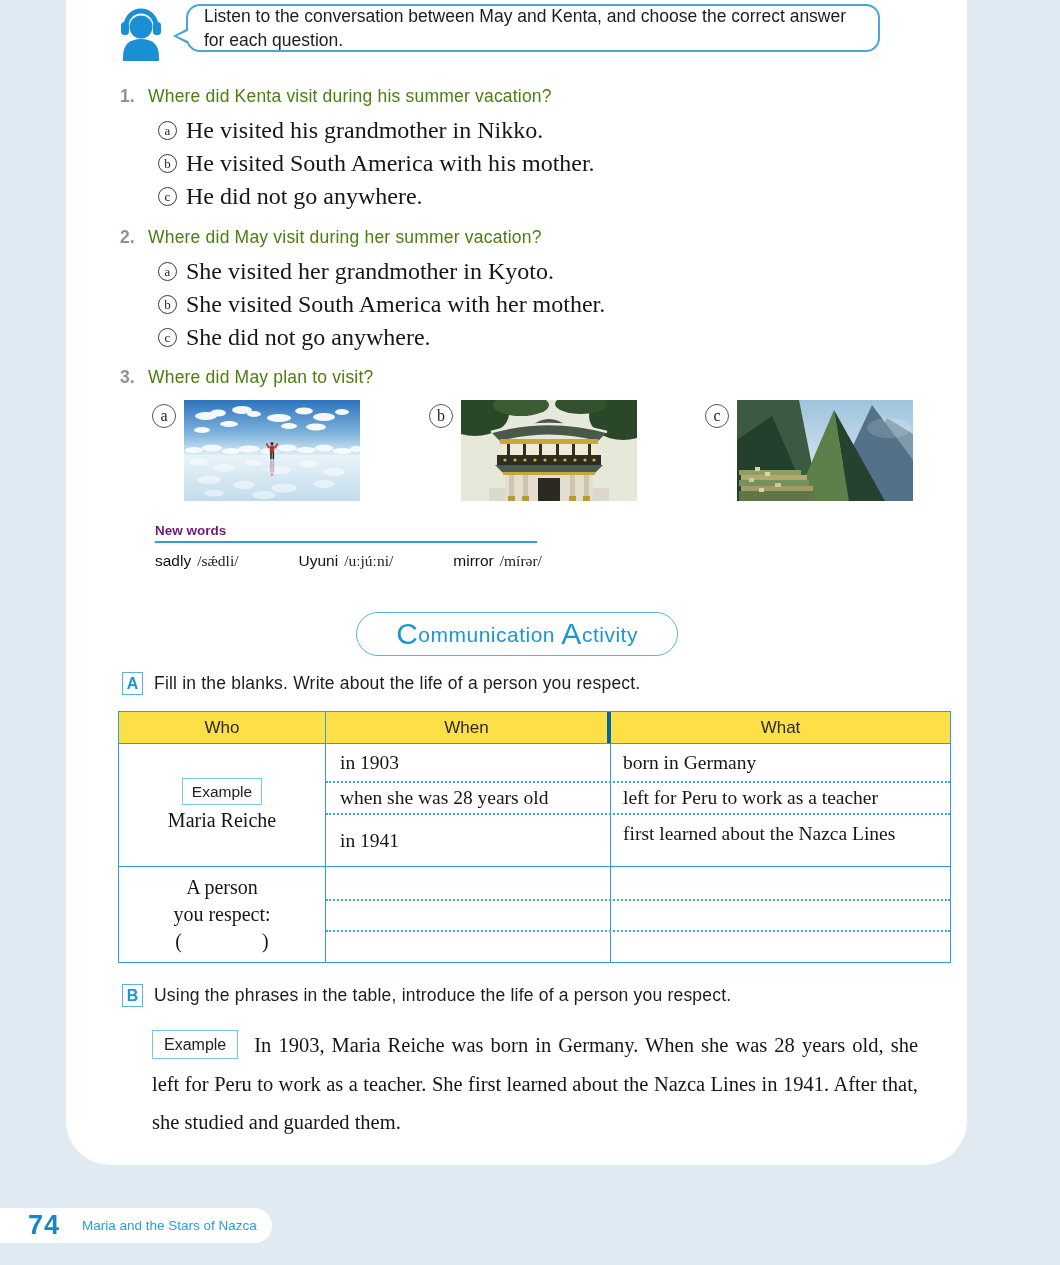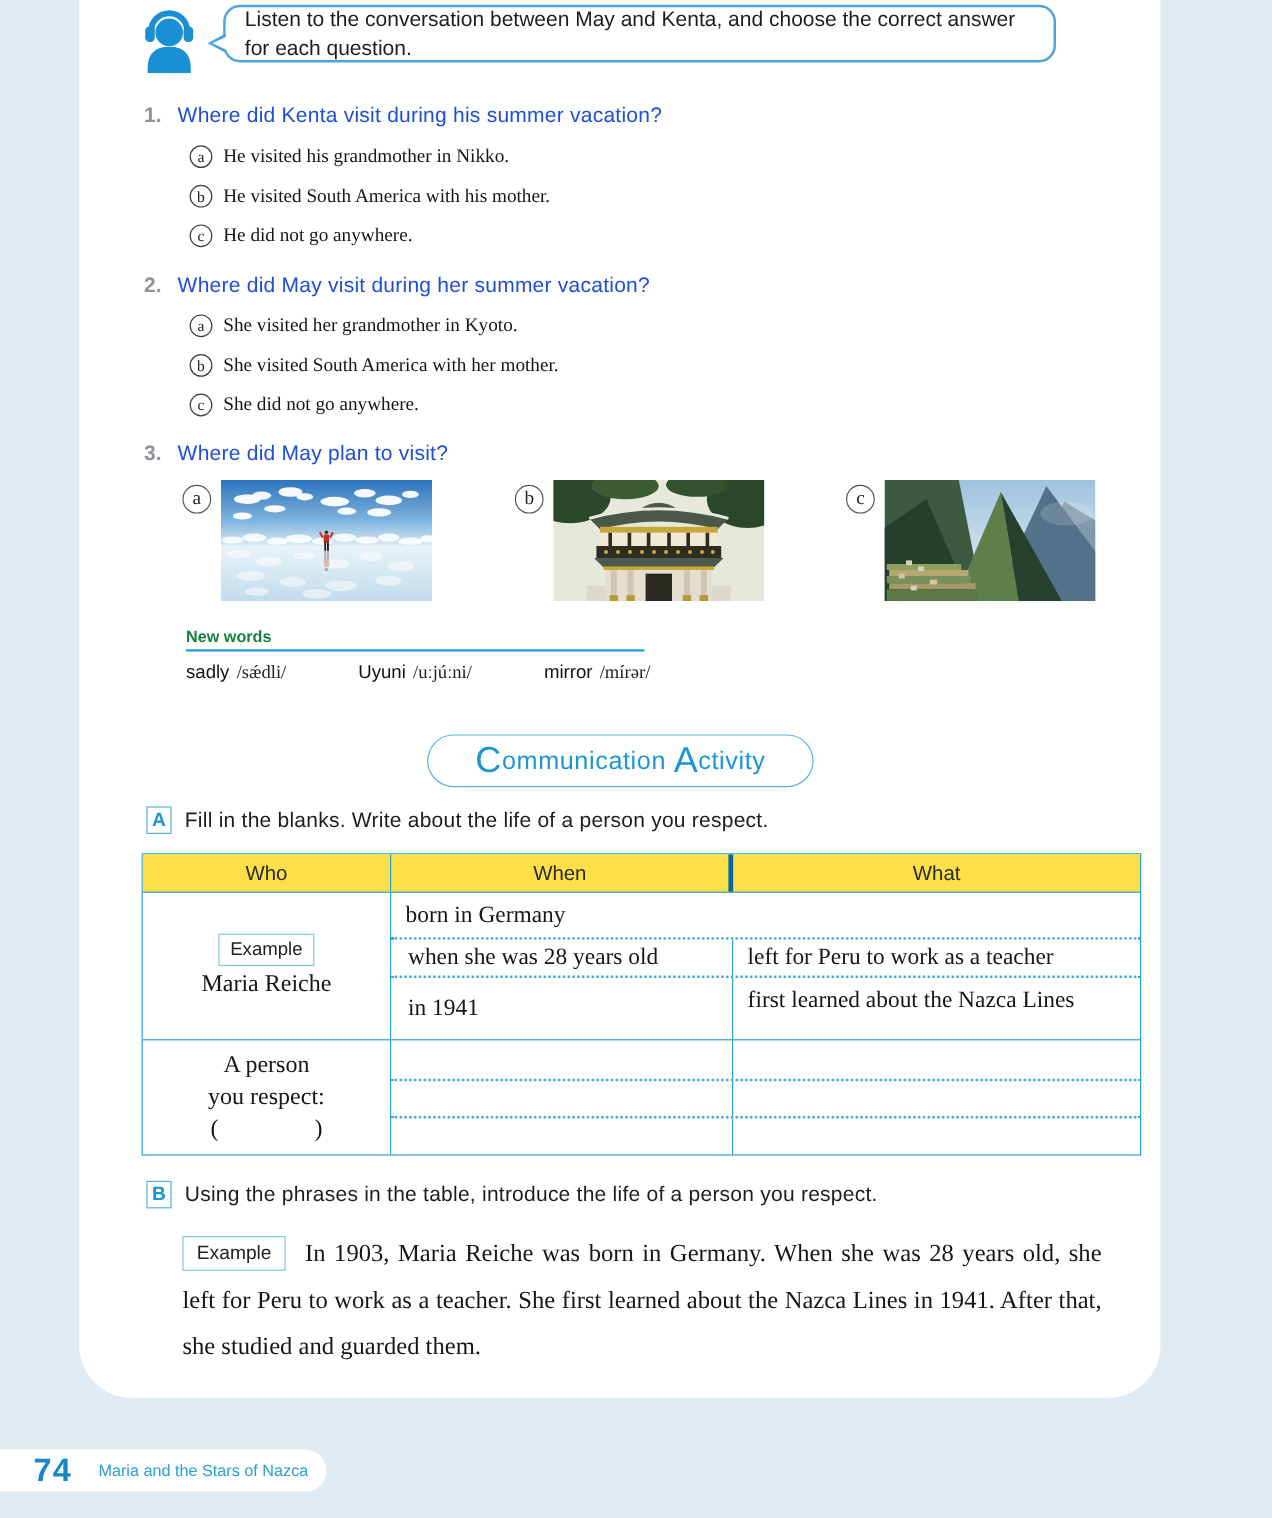--- a/index.html
+++ b/index.html
@@ -30,44 +30,44 @@
   .bubble:after {
     content:""; position:absolute; left:-11px; top:24px;
     border-top:6px solid transparent; border-bottom:6px solid transparent;
     border-right:13px solid #ffffff;
   }
   
   .question { position:absolute; left:120px; width:790px; }
   .q1 { top:86px; } .q2 { top:227px; } .q3 { top:367px; }
   .q-head { display:flex; align-items:baseline; }
   .q-num { width:28px; font-size:17.5px; font-weight:bold; color:#8d939a; }
-  .q-text { font-size:17.5px; color:#1d4ed8; letter-spacing:0.2px; }
+  .q-text { font-size:17.5px; color:#4d7c0f; letter-spacing:0.2px; }
   .q-options { margin-left:38px; margin-top:7px; }
   .option { display:flex; align-items:center; height:33px; cursor:default; }
   .circ {
     display:inline-flex; align-items:center; justify-content:center;
     width:19px; height:19px; border:1.2px solid #3c3c3c; border-radius:50%;
     font-family:"Liberation Serif", serif; font-size:13px; color:#222;
     margin-right:9px; flex:0 0 auto;
   }
-  .opt-text { font-family:"Liberation Serif", serif; font-size:16px; color:#161616; }
+  .opt-text { font-family:"Liberation Serif", serif; font-size:24px; color:#161616; }
   
   .img-row { position:absolute; left:152px; top:400px; width:766px; height:106px; }
   .figure { position:absolute; top:0; width:210px; height:106px; }
   .fig-a { left:0; } .fig-b { left:277px; } .fig-c { left:553px; }
   .fig-label {
     position:absolute; left:0; top:4px;
     width:24px; height:24px; border:1.2px solid #555; border-radius:50%;
     display:flex; align-items:center; justify-content:center;
     font-family:"Liberation Serif", serif; font-size:16px; color:#222; background:#fff;
   }
   .fig-img { position:absolute; left:32px; top:0; width:176px; height:101px; overflow:hidden; }
   .fig-img svg { display:block; }
   
-  .nw-label { position:absolute; left:155px; top:523px; font-size:13.5px; font-weight:bold; color:#15803d; }
+  .nw-label { position:absolute; left:155px; top:523px; font-size:13.5px; font-weight:bold; color:#701a75; }
   .nw-rule { position:absolute; left:155px; top:541px; width:382px; border-top:2px solid #2da0d8; }
   .nw-words { position:absolute; left:155px; top:552px; display:flex; gap:60px; }
   .nw-word { font-size:15.5px; color:#111; }
   .nw-pron { font-family:"Liberation Serif", serif; font-size:15.5px; color:#222; margin-left:6px; }
   
   .ca-pill {
     position:absolute; left:356px; top:612px; width:322px; height:44px;
     border:1.5px solid #56b4e2; border-radius:22px; background:#fff;
     display:flex; align-items:center; justify-content:center;
     color:#1b96d4; letter-spacing:0.5px;
@@ -412,20 +412,21 @@
     <div class="col-what">What</div>
   </div>
 
   <div class="t-group">
     <div class="t-who">
       <span class="ex-badge">Example</span>
       <span>Maria Reiche</span>
     </div>
     <div class="t-right">
       <div class="t-row r1">
+        <div class="t-when">in 1903</div>
         <div class="t-what">born in Germany</div>
       </div>
       <div class="t-row r2">
         <div class="t-when">when she was 28 years old</div>
         <div class="t-what">left for Peru to work as a teacher</div>
       </div>
       <div class="t-row r3">
         <div class="t-when">in 1941</div>
         <div class="t-what what-justify">first learned about the Nazca Lines</div>
       </div>

